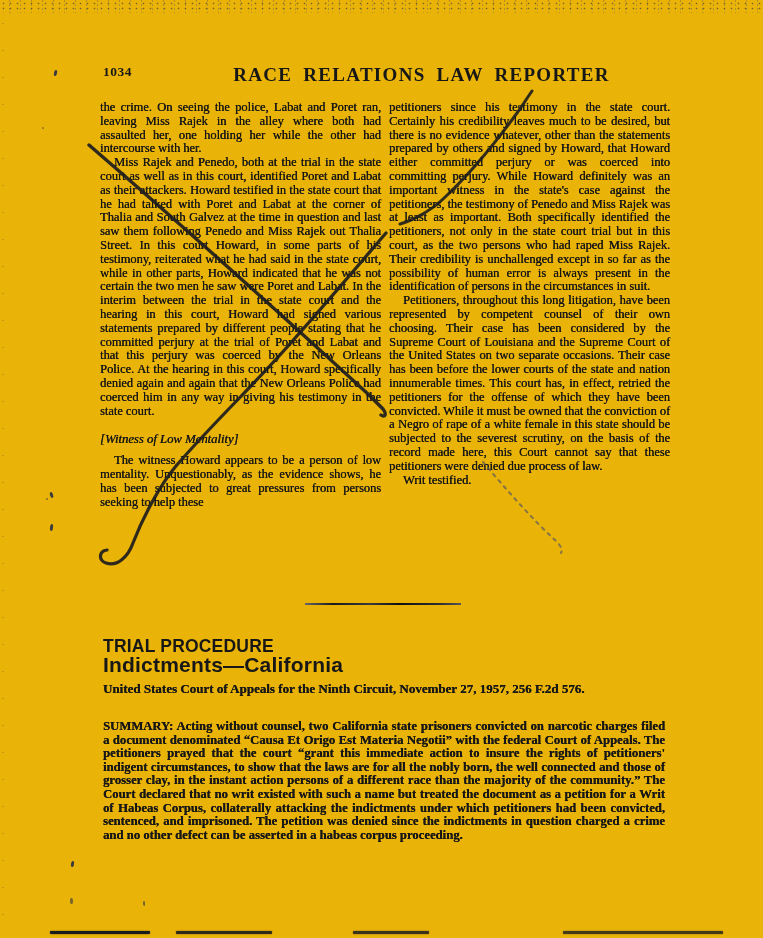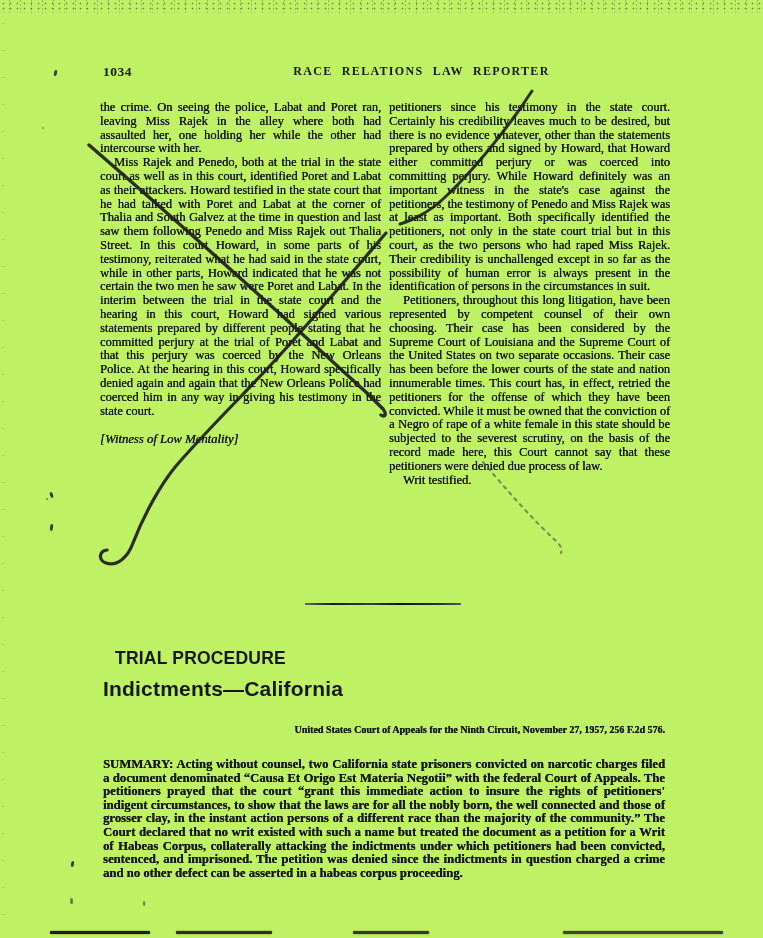--- a/index.html
+++ b/index.html
@@ -1,54 +1,54 @@
 <!DOCTYPE html>
 <html><head>
 <meta charset="utf-8">
 <style>
   html,body{margin:0;padding:0;background:#e9e9e9;}
   .page{
-    position:relative;width:763px;height:938px;background:#bef264;overflow:hidden;
+    position:relative;width:763px;height:938px;background:#eab308;overflow:hidden;
     font-family:"Liberation Serif", serif;color:#171717;
   }
   
   .noise-top{
     position:absolute;top:0;left:0;width:763px;height:13px;
     background-image:
       radial-gradient(circle, rgba(55,55,55,.85) .7px, transparent 1.1px),
       radial-gradient(circle, rgba(95,95,95,.55) .6px, transparent 1px);
     background-size:7px 5px, 11px 4px;background-position:0 1px,4px 3px;opacity:.75;
   }
   .noise-left{
     position:absolute;top:10px;left:0;width:7px;height:920px;
     background-image:radial-gradient(circle, rgba(80,80,80,.55) .7px, transparent 1.1px);
     background-size:6px 27px;opacity:.5;
   }
   .page-number{position:absolute;left:103px;top:64px;font-size:13.5px;font-weight:bold;letter-spacing:.5px;}
   .report-title{
     position:absolute;left:80px;right:0;top:64px;text-align:center;
-    font-weight:bold;font-size:12px;letter-spacing:1.3px;word-spacing:5px;
+    font-weight:bold;font-size:19px;letter-spacing:1.3px;word-spacing:5px;
   }
   .columns{position:absolute;left:100px;top:101px;width:578px;display:flex;gap:8px;}
   .col{width:281px;text-align:justify;font-size:12.5px;line-height:13.8px;letter-spacing:-.05px;
        text-shadow:.3px 0 0 currentColor;}
   .col p{margin:0;text-indent:14px;}
   .col p.no-indent{text-indent:0;}
   .bracket-heading{font-style:italic;font-size:12.8px;margin:15px 0 7px 0;text-align:left;
        font-weight:normal;text-shadow:.3px 0 0 currentColor;}
   .writ{margin-top:9px;}
   .divider{position:absolute;left:305px;top:603px;width:156px;height:1.7px;
        background:linear-gradient(90deg,#666,#1a1a1a 18%,#3a3a3a 42%,#101010 60%,#2c2c2c 85%,#555);}
   .section{position:absolute;left:103px;top:636px;width:562px;}
   .section-h1{font-family:"Liberation Sans", sans-serif;font-weight:bold;font-size:17.5px;
-       line-height:20px;margin:12px;letter-spacing:.2px;}
+       line-height:20px;margin:0;letter-spacing:.2px;}
   .section-h2{font-family:Liberation Sans, sans-serif;font-weight:bold;font-size:21px;
        line-height:18px;margin:0 0 0 0;letter-spacing:.2px;}
   .case-title{margin:9px 0 0 0;font-weight:bold;font-size:12.9px;text-shadow:.2px 0 0 currentColor;}
-  .court-line{margin:26px 0 0 0;font-weight:600;font-size:10px;text-shadow:.2px 0 0 currentColor;text-align:right;}
+  .court-line{margin:7px 0 0 0;font-weight:600;font-size:13px;text-shadow:.2px 0 0 currentColor;}
   .summary{margin:23px 0 0 0;font-weight:bold;font-size:12.7px;line-height:13.6px;
        text-align:justify;text-shadow:.2px 0 0 currentColor;}
   .strokes{position:absolute;top:0;left:0;pointer-events:none;}
   .strokes path{fill:none;stroke-linecap:round;stroke-linejoin:round;}
   .ink-mark{position:absolute;background:#3c3c3c;border-radius:60% 60% 50% 70%;}
   .edge-seg{position:absolute;top:931px;height:3px;background:#1c1c1c;border-radius:1px;
        box-shadow:0 0 1.5px rgba(60,60,60,.9);}
 </style>
 </head>
 <body>
@@ -59,20 +59,21 @@
   <div class="noise-left"></div>
 
   <div class="page-number">1034</div>
   <div class="report-title">RACE RELATIONS LAW REPORTER</div>
 
   <div class="columns">
     <div class="col">
       <p class="no-indent">the crime. On seeing the police, Labat and Poret ran, leaving Miss Rajek in the alley where both had assaulted her, one holding her while the other had intercourse with her.</p>
       <p>Miss Rajek and Penedo, both at the trial in the state court as well as in this court, identified Poret and Labat as their attackers. Howard testified in the state court that he had talked with Poret and Labat at the corner of Thalia and South Galvez at the time in question and last saw them following Penedo and Miss Rajek out Thalia Street. In this court Howard, in some parts of his testimony, reiterated what he had said in the state court, while in other parts, Howard indicated that he was not certain the two men he saw were Poret and Labat. In the interim between the trial in the state court and the hearing in this court, Howard had signed various statements prepared by different people stating that he committed perjury at the trial of Poret and Labat and that this perjury was coerced by the New Orleans Police. At the hearing in this court, Howard specifically denied again and again that the New Orleans Police had coerced him in any way in giving his testimony in the state court.</p>
       <h3 class="bracket-heading">[Witness of Low Mentality]</h3>
+      <p>The witness Howard appears to be a person of low mentality. Unquestionably, as the evidence shows, he has been subjected to great pressures from persons seeking to help these</p>
     </div>
     <div class="col">
       <p class="no-indent">petitioners since his testimony in the state court. Certainly his credibility leaves much to be desired, but there is no evidence whatever, other than the statements prepared by others and signed by Howard, that Howard either committed perjury or was coerced into committing perjury. While Howard definitely was an important witness in the state's case against the petitioners, the testimony of Penedo and Miss Rajek was at least as important. Both specifically identified the petitioners, not only in the state court trial but in this court, as the two persons who had raped Miss Rajek. Their credibility is unchallenged except in so far as the possibility of human error is always present in the identification of persons in the circumstances in suit.</p>
       <p>Petitioners, throughout this long litigation, have been represented by competent counsel of their own choosing. Their case has been considered by the Supreme Court of Louisiana and the Supreme Court of the United States on two separate occasions. Their case has been before the lower courts of the state and nation innumerable times. This court has, in effect, retried the petitioners for the offense of which they have been convicted. While it must be owned that the conviction of a Negro of rape of a white female in this state should be subjected to the severest scrutiny, on the basis of the record made here, this Court cannot say that these petitioners were denied due process of law.</p>
       <p class="writ">Writ testified.</p>
     </div>
   </div>
 
   <div class="divider"></div>
 

